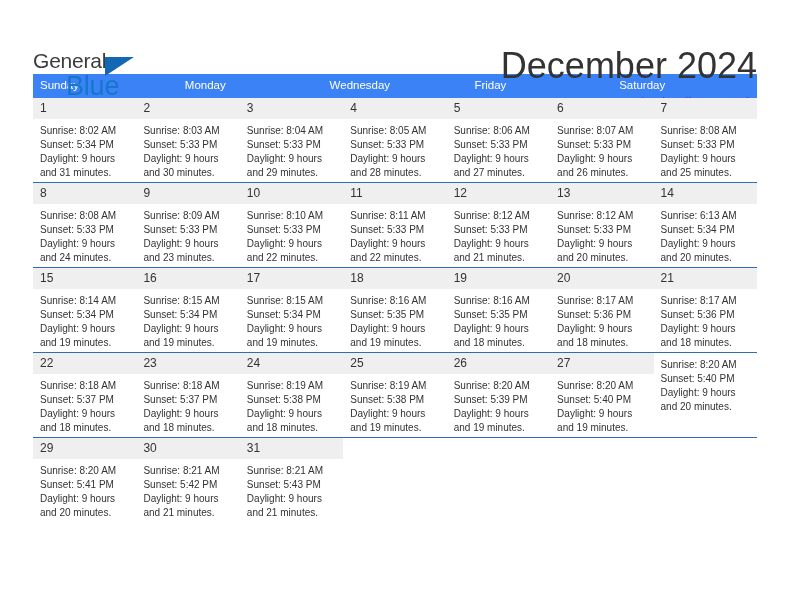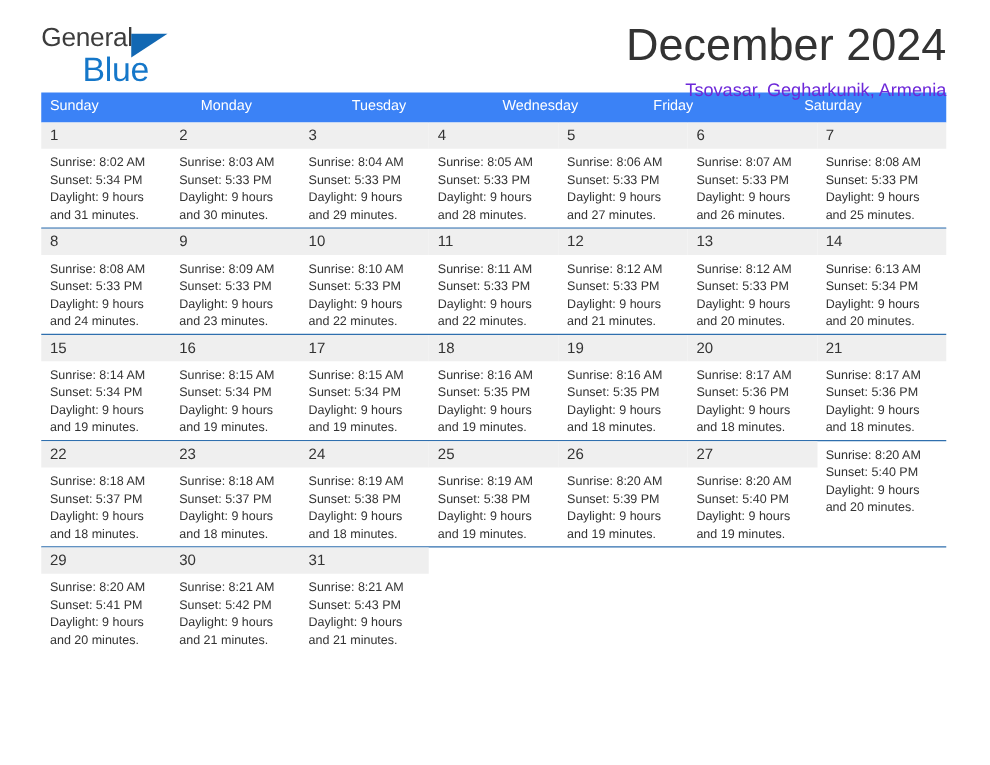--- a/index.html
+++ b/index.html
@@ -20,21 +20,21 @@
     width: 792px;
     height: 612px;
     box-sizing: border-box;
   }
 
   
   .header {
     display: flex;
     align-items: flex-start;
     justify-content: space-between;
-    padding: 16px 35px 0 33px;
+    padding: 46px 35px 0 33px;
     box-sizing: border-box;
     height: 74px;
   }
 
   .logo {
     position: relative;
     width: 130px;
     line-height: 1;
     padding-top: 4px;
   }
@@ -153,21 +153,20 @@
       <div class="cal-subtitle">Tsovasar, Gegharkunik, Armenia</div>
     </div>
 
   </div>
 
   <div class="calendar">
 
     <div class="weekday-row">
       <div class="weekday">Sunday</div>
       <div class="weekday">Monday</div>
-      <div class="weekday">Tuesday</div>
       <div class="weekday">Wednesday</div>
       <div class="weekday">Friday</div>
       <div class="weekday">Saturday</div>
     </div>
 
     <div id="weeks-container">
         <div class="week">
           <div class="week-inner">
             <div class="daycell">
               <div class="daynum">1</div>

